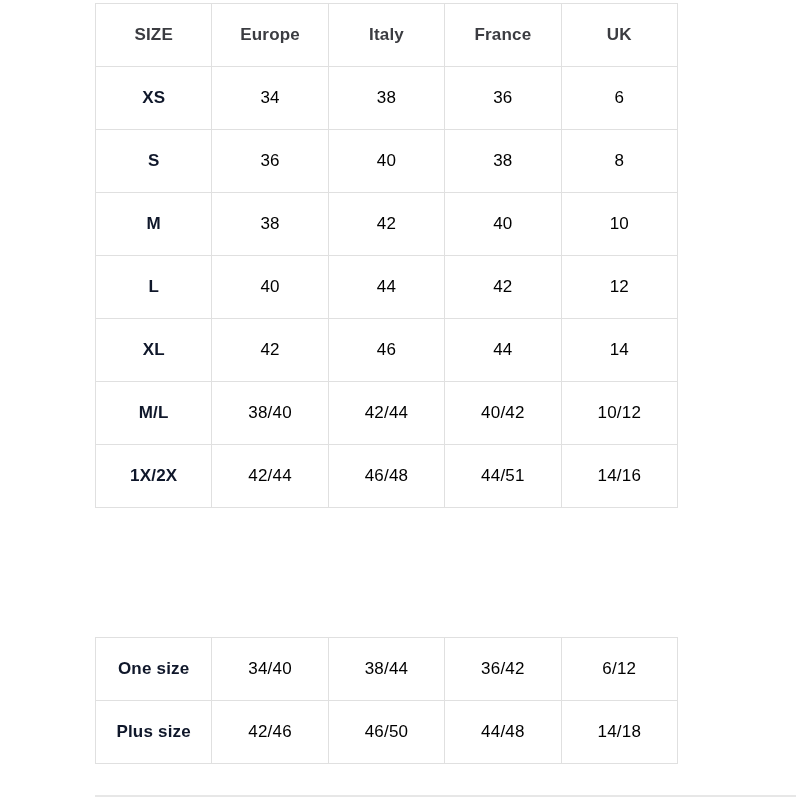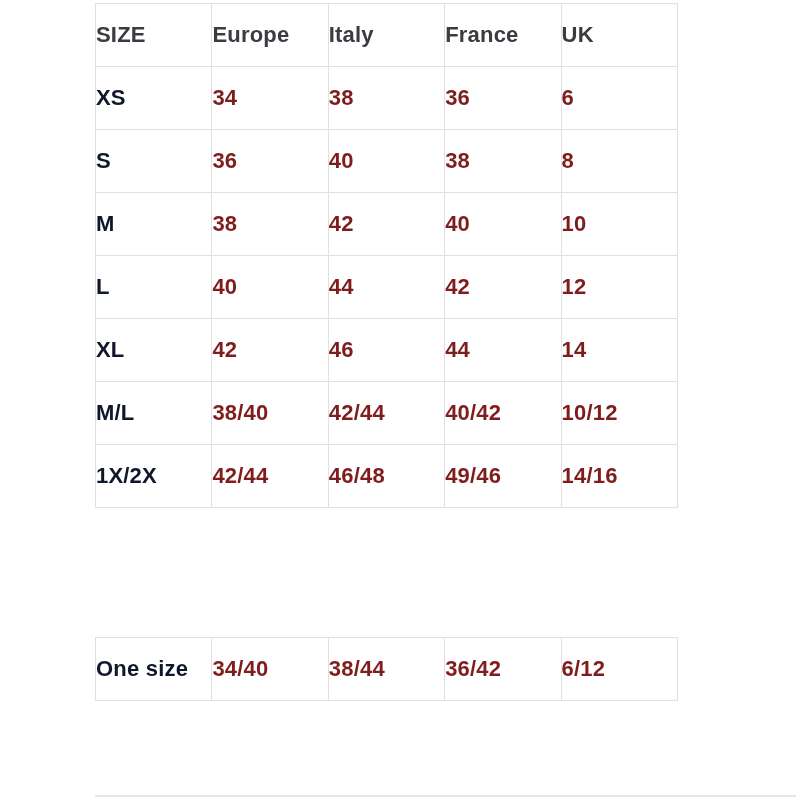--- a/index.html
+++ b/index.html
@@ -21,33 +21,33 @@
     width: 583px;
     border-collapse: collapse;
     table-layout: fixed;
   }
   table.size-table.main { top: 3px; }
   table.size-table.secondary { top: 637px; }
   .size-table th,
   .size-table td {
     border: 1px solid #e0e0e0;
     height: 62px;
-    text-align: left;
+    text-align: center;
     vertical-align: middle;
-    font-size: 22px;
+    font-size: 17px;
     letter-spacing: 0.2px;
     padding: 0;
   }
   .size-table th {
     font-weight: 700;
     color: #3b3c41;
   }
   .size-table td {
-    font-weight: 700;
-    color: #7f1d1d;
+    font-weight: 400;
+    color: #000000;
   }
   .size-table td.row-label {
     font-weight: 700;
     color: #0f172a;
   }
   .bottom-rule {
     position: absolute;
     left: 95px;
     top: 795px;
     width: 701px;
@@ -110,33 +110,40 @@
         <td class="row-label">M/L</td>
         <td>38/40</td>
         <td>42/44</td>
         <td>40/42</td>
         <td>10/12</td>
       </tr>
       <tr>
         <td class="row-label">1X/2X</td>
         <td>42/44</td>
         <td>46/48</td>
-        <td>49/46</td>
+        <td>44/51</td>
         <td>14/16</td>
       </tr>
     </tbody>
   </table>
 
   <table class="size-table secondary">
     <tbody>
       <tr>
         <td class="row-label">One size</td>
         <td>34/40</td>
         <td>38/44</td>
         <td>36/42</td>
         <td>6/12</td>
       </tr>
+      <tr>
+        <td class="row-label">Plus size</td>
+        <td>42/46</td>
+        <td>46/50</td>
+        <td>44/48</td>
+        <td>14/18</td>
+      </tr>
     </tbody>
   </table>
 
   <div class="bottom-rule"></div>
 
 </div>
 
 </body></html>

